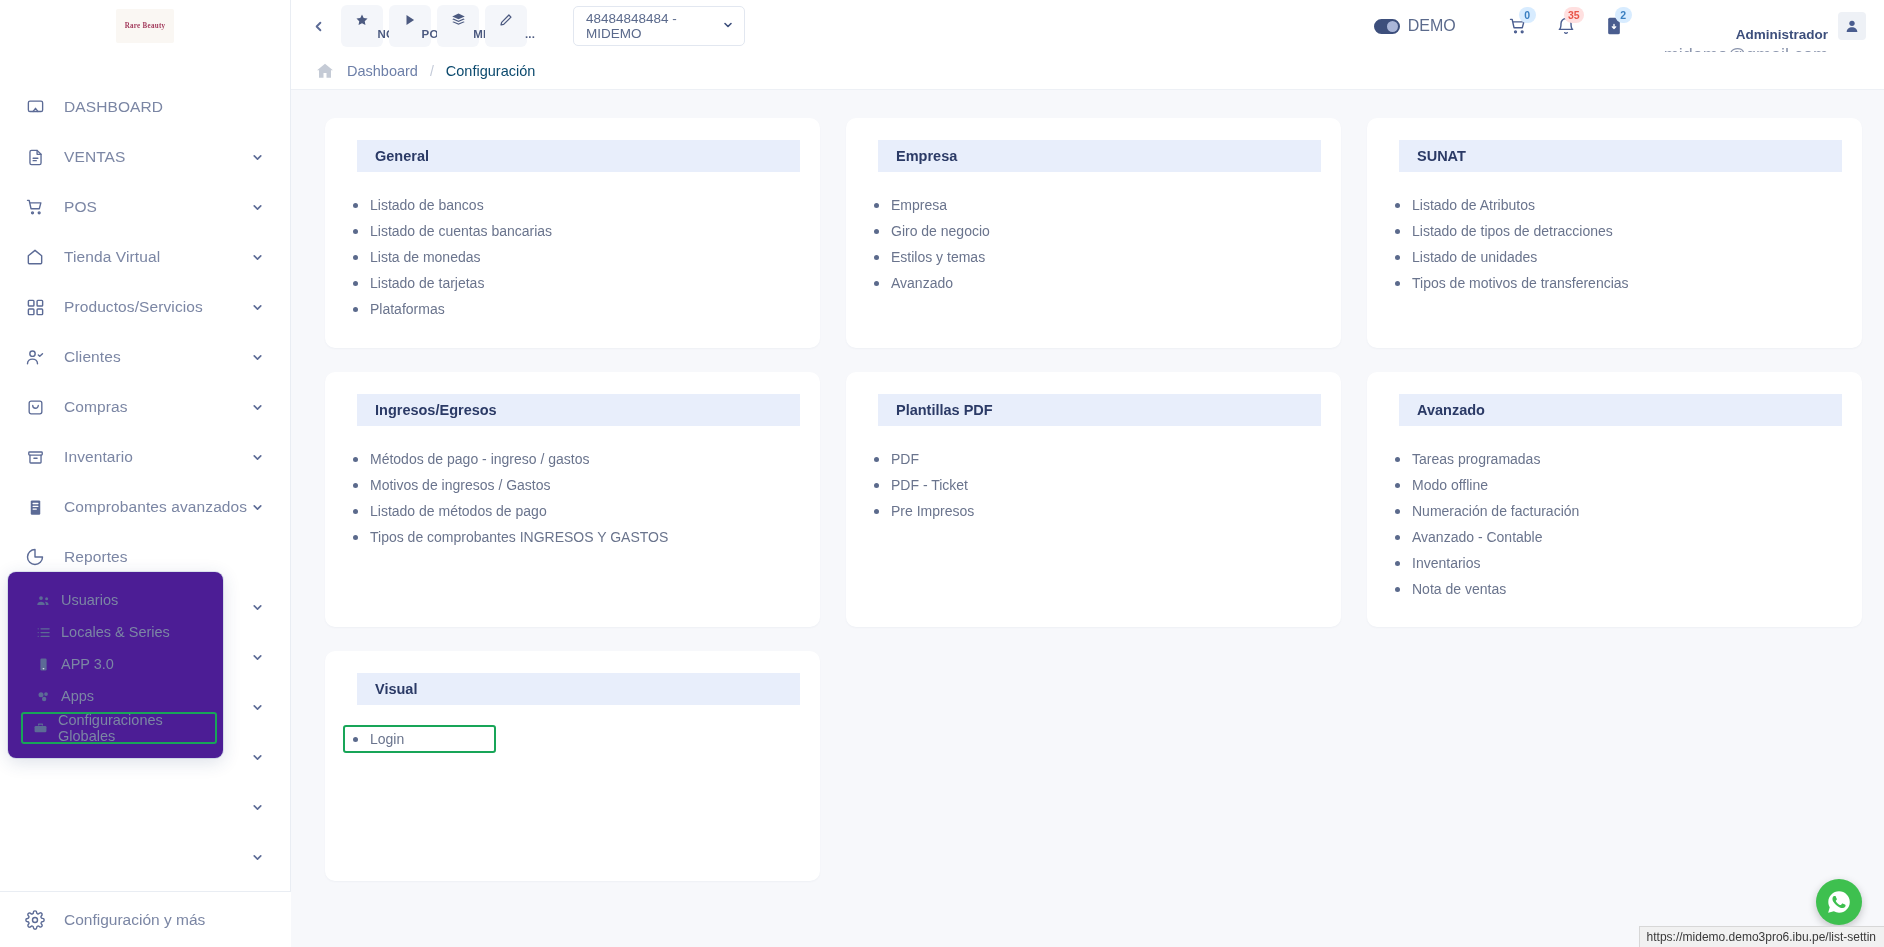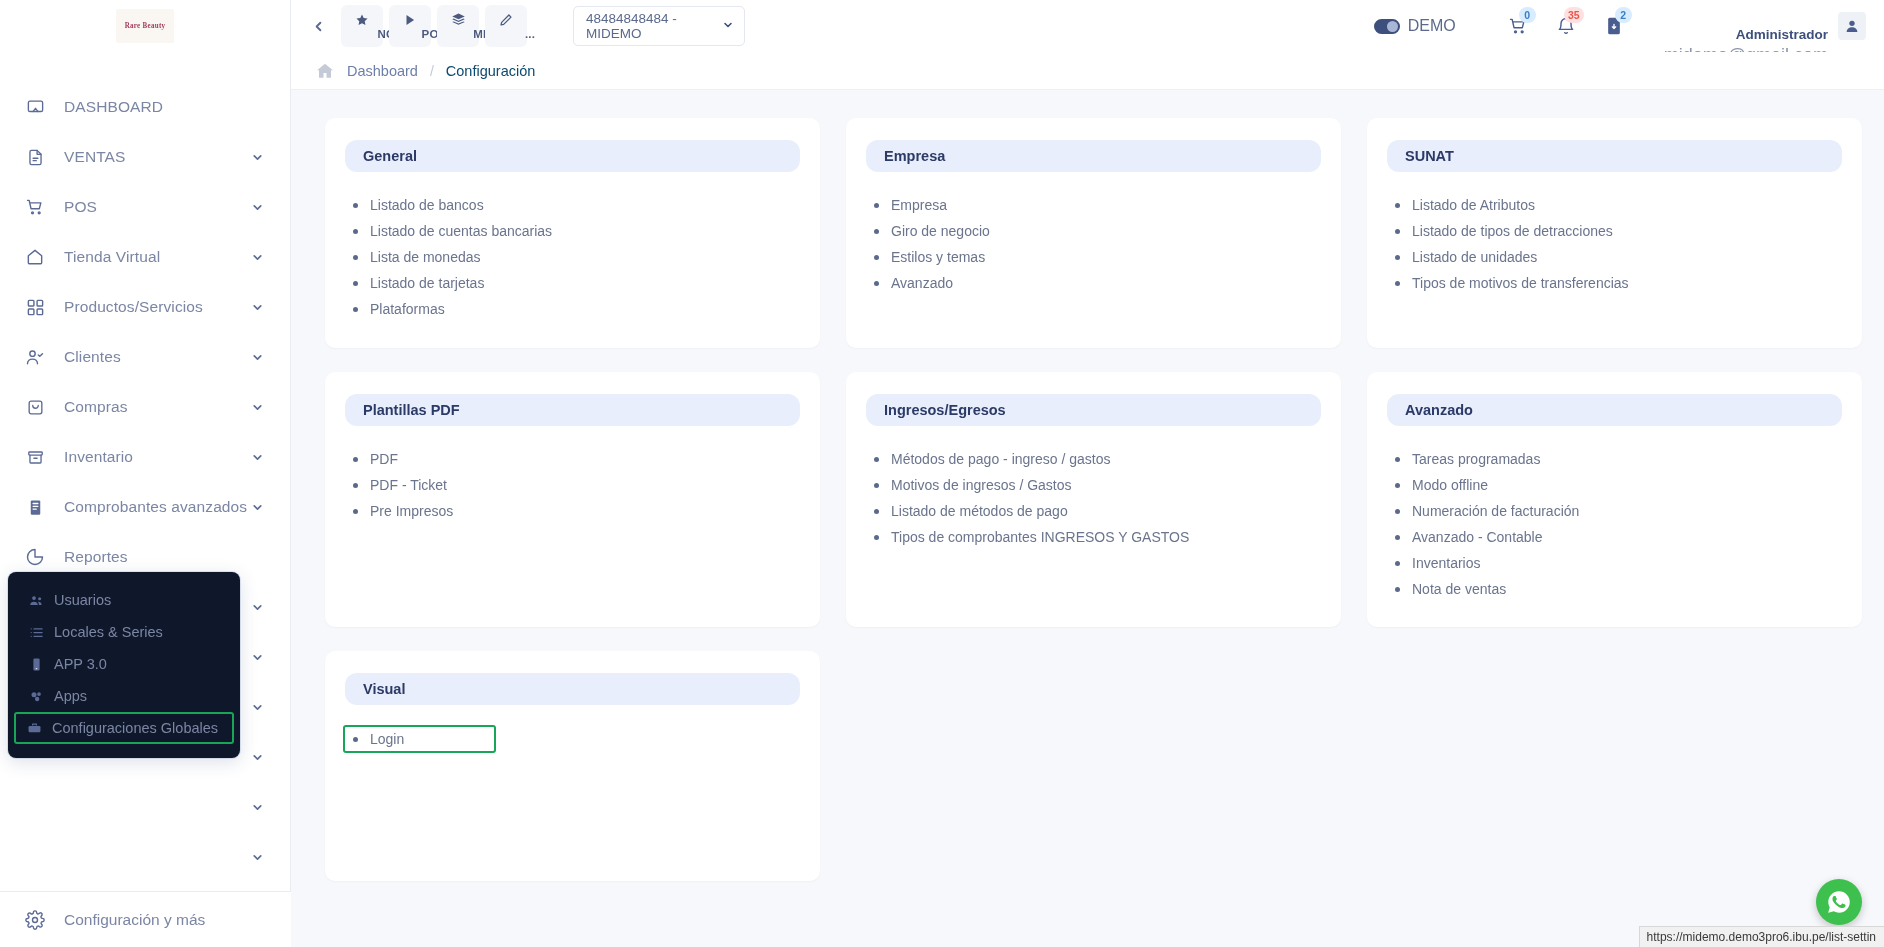--- a/index.html
+++ b/index.html
@@ -41,24 +41,24 @@
     width: 26px; height: 26px; flex: 0 0 26px;
     display: flex; align-items: center; justify-content: center;
     margin-right: 16px; color: #5c6b96;
   }
   .nav-ico svg { display: block; }
   .nav-label { flex: 1 1 auto; white-space: nowrap; letter-spacing: .1px; }
   .nav-caret { flex: 0 0 auto; color: #5c6b96; display:flex; }
 
   
   .submenu {
-    position: absolute; left: 8px; top: 572px; width: 232px;
-    background: #0f172a; border-radius: 8px;
+    position: absolute; left: 8px; top: 572px; width: 215px;
+    background: #4c1d95; border-radius: 8px;
     box-shadow: 0 4px 18px rgba(40,60,110,.16), 0 0 0 1px rgba(220,228,240,.8);
-    padding: 12px 0 14px 0; z-index: 40;
+    padding: 12px 0 14px 7px; z-index: 40;
   }
   .submenu-item {
     display: flex; align-items: center; gap: 10px;
     height: 32px; padding: 0 12px; margin: 0 8px;
     color: #7b86a4; font-size: 14.5px; cursor: pointer; border-radius: 4px;
   }
   .submenu-item.highlight {
     border: 2px solid #18a558; border-radius: 3px;
     padding: 0 10px; margin: 0 6px;
   }
@@ -150,23 +150,23 @@
     display: grid; grid-template-columns: repeat(3, 1fr);
     gap: 24px 26px;
   }
   .card {
     background: #fff; border-radius: 10px; padding: 22px 20px 24px 20px;
     min-height: 230px;
     box-shadow: 0 1px 2px rgba(30,50,90,.04);
   }
   .card.tall { min-height: 255px; }
   .card-head {
-    background: #e8eefb; border-radius: 12px; height: 32px;
+    background: #e8eefb; border-radius: 0; height: 32px;
     display: flex; align-items: center; padding: 0 18px;
-    font-size: 14.5px; font-weight: 700; color: #2b3a66;
+    font-size: 14.5px; font-weight: 700; color: #2b3a66; margin-left: 12px;
   }
   .card-list { list-style: none; margin-top: 20px; }
   .card-list li {
     display: flex; align-items: center; gap: 12px;
     height: 26px; font-size: 14px; color: #6a748d;
     cursor: pointer;
   }
   .card-list li .dot {
     width: 5px; height: 5px; border-radius: 50%; background: #5b6a8c; flex: 0 0 5px;
     margin-left: 8px;
@@ -657,55 +657,55 @@
                 <span class="lbl">Listado de unidades</span>
               </li>
             <li>
                 <span class="dot"></span>
                 <span class="lbl">Tipos de motivos de transferencias</span>
               </li>
           </ul>
         </section>
 
         <section class="card tall">
+          <div class="card-head">Ingresos/Egresos</div>
+          <ul class="card-list">
+            <li>
+                <span class="dot"></span>
+                <span class="lbl">Métodos de pago - ingreso / gastos</span>
+              </li>
+            <li>
+                <span class="dot"></span>
+                <span class="lbl">Motivos de ingresos / Gastos</span>
+              </li>
+            <li>
+                <span class="dot"></span>
+                <span class="lbl">Listado de métodos de pago</span>
+              </li>
+            <li>
+                <span class="dot"></span>
+                <span class="lbl">Tipos de comprobantes INGRESOS Y GASTOS</span>
+              </li>
+          </ul>
+        </section>
+
+        <section class="card tall">
           <div class="card-head">Plantillas PDF</div>
           <ul class="card-list">
             <li>
                 <span class="dot"></span>
                 <span class="lbl">PDF</span>
               </li>
             <li>
                 <span class="dot"></span>
                 <span class="lbl">PDF - Ticket</span>
               </li>
             <li>
                 <span class="dot"></span>
                 <span class="lbl">Pre Impresos</span>
-              </li>
-          </ul>
-        </section>
-
-        <section class="card tall">
-          <div class="card-head">Ingresos/Egresos</div>
-          <ul class="card-list">
-            <li>
-                <span class="dot"></span>
-                <span class="lbl">Métodos de pago - ingreso / gastos</span>
-              </li>
-            <li>
-                <span class="dot"></span>
-                <span class="lbl">Motivos de ingresos / Gastos</span>
-              </li>
-            <li>
-                <span class="dot"></span>
-                <span class="lbl">Listado de métodos de pago</span>
-              </li>
-            <li>
-                <span class="dot"></span>
-                <span class="lbl">Tipos de comprobantes INGRESOS Y GASTOS</span>
               </li>
           </ul>
         </section>
 
         <section class="card tall">
           <div class="card-head">Avanzado</div>
           <ul class="card-list">
             <li>
                 <span class="dot"></span>
                 <span class="lbl">Tareas programadas</span>

